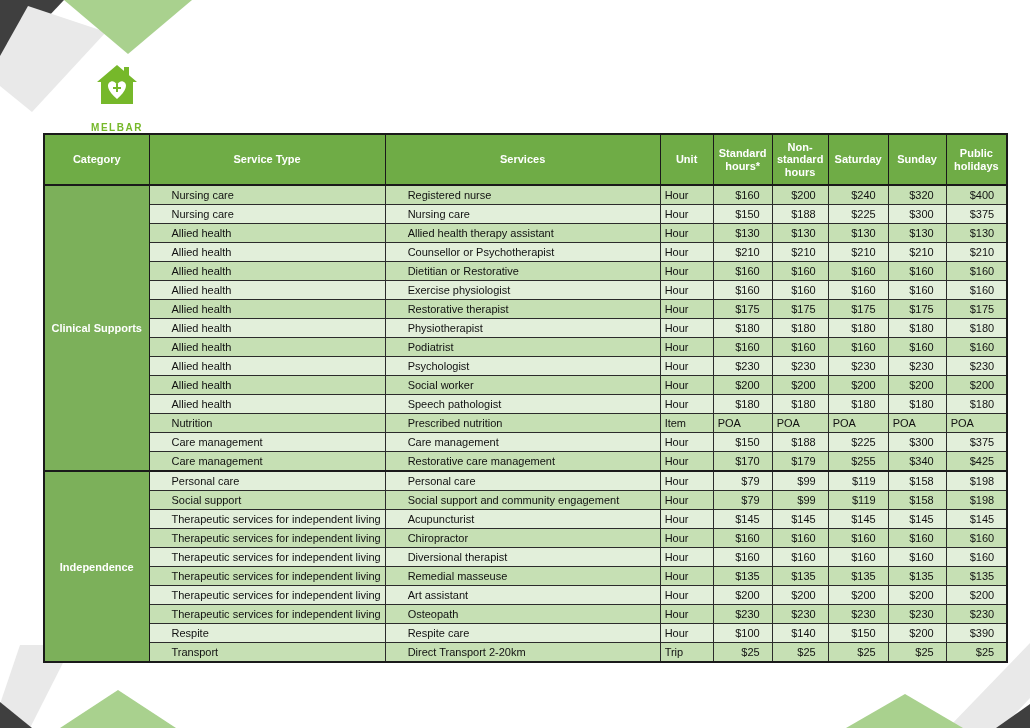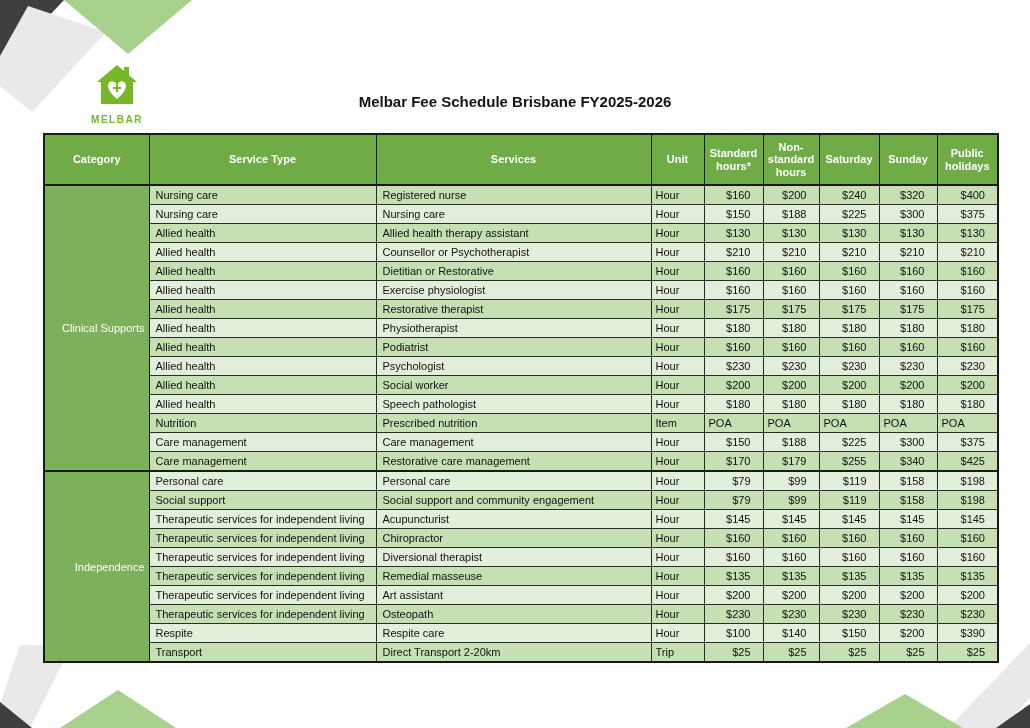--- a/index.html
+++ b/index.html
@@ -1,37 +1,37 @@
 <!DOCTYPE html>
 <html style="--header-bg: #6fac46; --category-bg: #7cb05a; --row-dark: #c6e0b4; --row-light: #e2efda; --accent-green: #a9d18e; --corner-dark: #3f3f3f; --stripe-gray: #e9e9e9; --logo-green: #76b82a; --border-dark: #1a1a1a;"><head>
 <meta charset="utf-8">
 <style>
   html,body{margin:0;padding:0;background:#fff;}
   .page{position:relative;width:1030px;height:728px;background:#fff;overflow:hidden;
         font-family:"Liberation Sans",sans-serif;}
   .deco-layer{position:absolute;left:0;top:0;pointer-events:none;}
   
   .logo{position:absolute;left:84px;top:64px;width:66px;text-align:center;}
-  .logo-text{margin-top:4px;font-size:10px;font-weight:600;letter-spacing:1.5px;color:var(--logo-green);}
+  .logo-text{margin-top:12px;font-size:10px;font-weight:600;letter-spacing:1.5px;color:var(--logo-green);}
   
   .doc-title{position:absolute;left:0;right:0;top:93px;text-align:center;
              font-size:15px;font-weight:bold;color:#141414;}
   
   .fee-table{position:absolute;left:43px;top:133px;border-collapse:collapse;table-layout:fixed;}
   .fee-table th{background:var(--header-bg);color:#fff;font-weight:bold;font-size:11px;
                 border:1px solid var(--border-dark);border-bottom:2px solid var(--border-dark);
                 height:45px;padding:2px 3px;line-height:1.15;vertical-align:middle;text-align:center;}
   .fee-table td{font-size:11px;color:#111;border:1px solid #2b2b2b;height:18px;
                 padding:0 4px;vertical-align:middle;overflow:hidden;white-space:nowrap;}
   .fee-table{border:2px solid var(--border-dark);}
   tr.row-dark td{background:var(--row-dark);}
   tr.row-light td{background:var(--row-light);}
-  td.category-cell{background:var(--category-bg) !important;color:#fff;font-weight:normal;
-                   text-align:right;border:1px solid var(--border-dark);}
-  td.cell-text{text-align:left;padding-left:6px;}
+  td.category-cell{background:var(--category-bg) !important;color:#fff;font-weight:bold;
+                   text-align:center;border:1px solid var(--border-dark);}
+  td.cell-text{text-align:left;padding-left:22px;}
   td.cell-center{text-align:left;}
   td.cell-money{text-align:right;padding-right:12px;}
   tr.group-start td{border-top:2px solid var(--border-dark);}
 </style>
 </head>
 <body>
 
 <div class="page">
 
   <svg class="deco-layer" width="1030" height="728" viewBox="0 0 1030 728">
@@ -55,21 +55,20 @@
       <path d="M22 35 C 12.5 27, 10.5 19.5, 16 17.5 C 19.2 16.4, 21.5 19.5, 22 21.5
                C 22.5 19.5, 24.8 16.4, 28 17.5 C 33.5 19.5, 31.5 27, 22 35 Z" fill="#ffffff"></path>
       <g fill="var(--logo-green)">
         <rect x="21" y="20" width="2" height="8"></rect>
         <rect x="18" y="23" width="8" height="2"></rect>
       </g>
     </svg>
     <div class="logo-text">MELBAR</div>
   </div>
 
-  <div class="doc-title">Melbar Fee Schedule Brisbane FY2025-2026</div>
 
   <table class="fee-table">
     <colgroup id="colgroup">
         <col style="width: 105px;">
         <col style="width: 227px;">
         <col style="width: 275px;">
         <col style="width: 53px;">
         <col style="width: 59px;">
         <col style="width: 56px;">
         <col style="width: 60px;">

